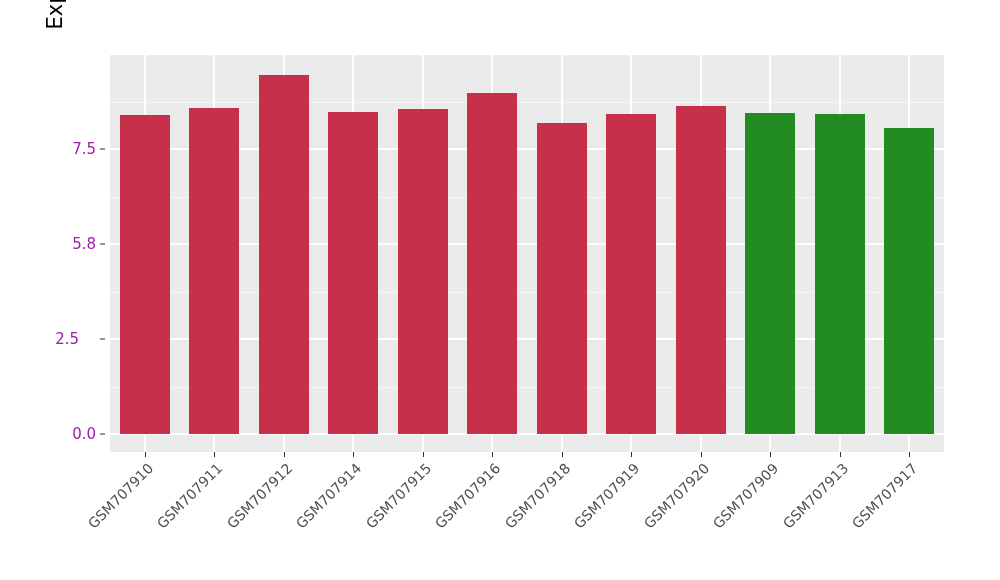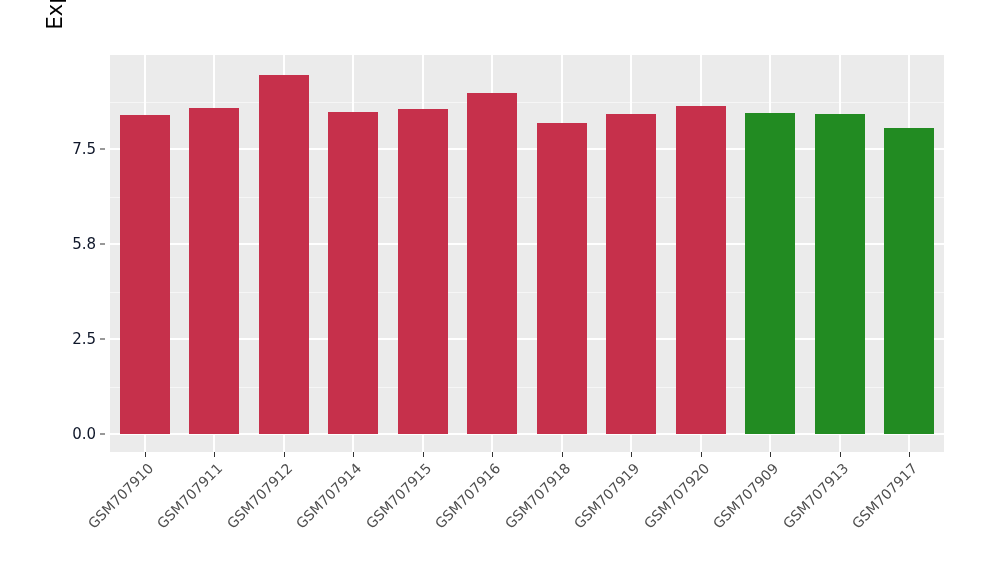--- a/index.html
+++ b/index.html
@@ -49,21 +49,21 @@
     height: 397px;
   }
 
   
   .y-tick-label {
     position: absolute;
     right: 0px;
     width: 40px;
     text-align: right;
     font-size: 15px;
-    color: #0f172a;
+    color: #a21caf;
     transform: translateY(-50%);
     white-space: nowrap;
   }
   .y-tick-mark {
     position: absolute;
     width: 5px;
     height: 1px;
     background: #333333;
     transform: translateY(-50%);
   }
@@ -143,21 +143,21 @@
 
 <div id="chart-root">
 
   <div class="y-axis-title-wrap">
     <div class="y-axis-title">Expression Level</div>
   </div>
 
   <div class="y-axis-area" id="y-axis-area">
       <div class="y-tick-label" style="top: 434px; right: 9px;">0.0</div>
       <div class="y-tick-mark" style="top: 434px; left: 45px;"></div>
-      <div class="y-tick-label" style="top: 339px; right: 9px;">2.5</div>
+      <div class="y-tick-label" style="top: 339px; right: 26px;">2.5</div>
       <div class="y-tick-mark" style="top: 339px; left: 45px;"></div>
       <div class="y-tick-label" style="top: 244px; right: 9px;">5.8</div>
       <div class="y-tick-mark" style="top: 244px; left: 45px;"></div>
       <div class="y-tick-label" style="top: 149px; right: 9px;">7.5</div>
       <div class="y-tick-mark" style="top: 149px; left: 45px;"></div>
     </div>
 
   <div id="panel">
       <div class="grid-minor-h" style="top: 331.5px;"></div>
       <div class="grid-minor-h" style="top: 236.5px;"></div>

